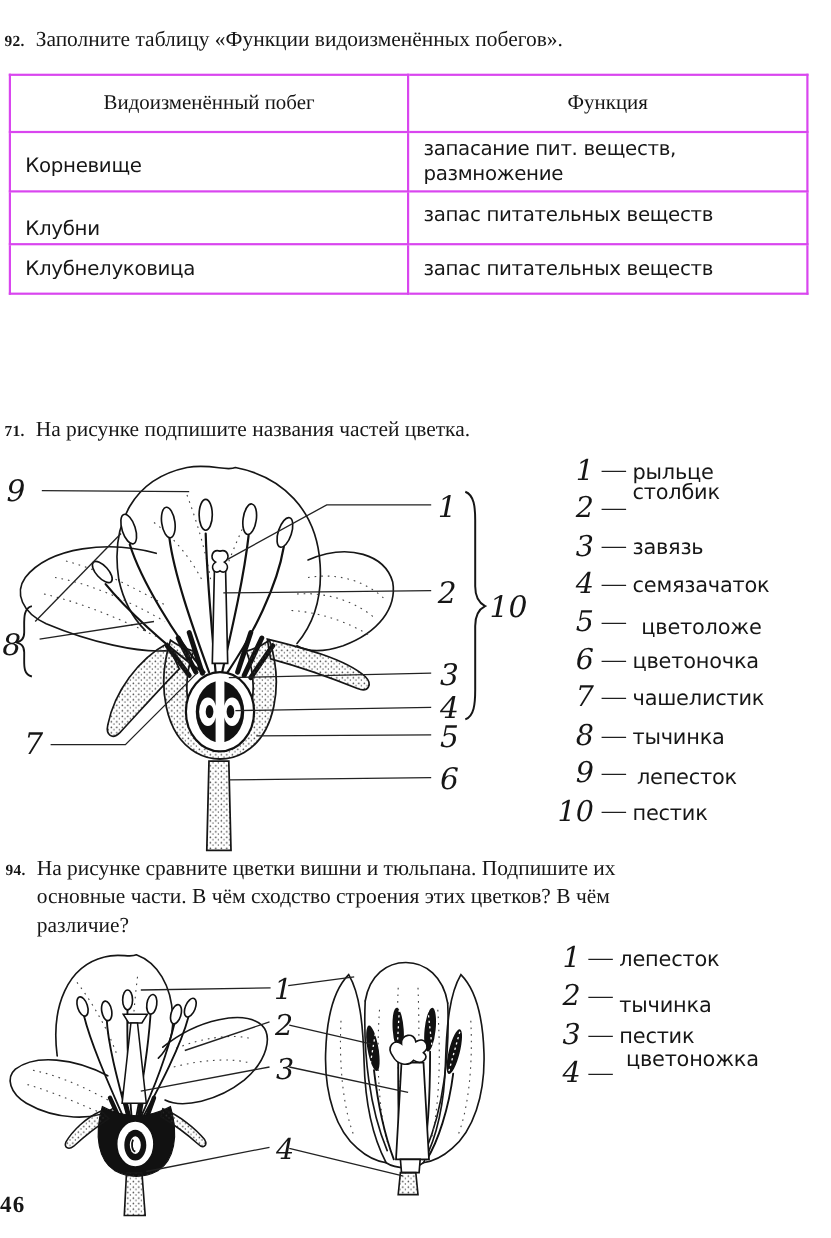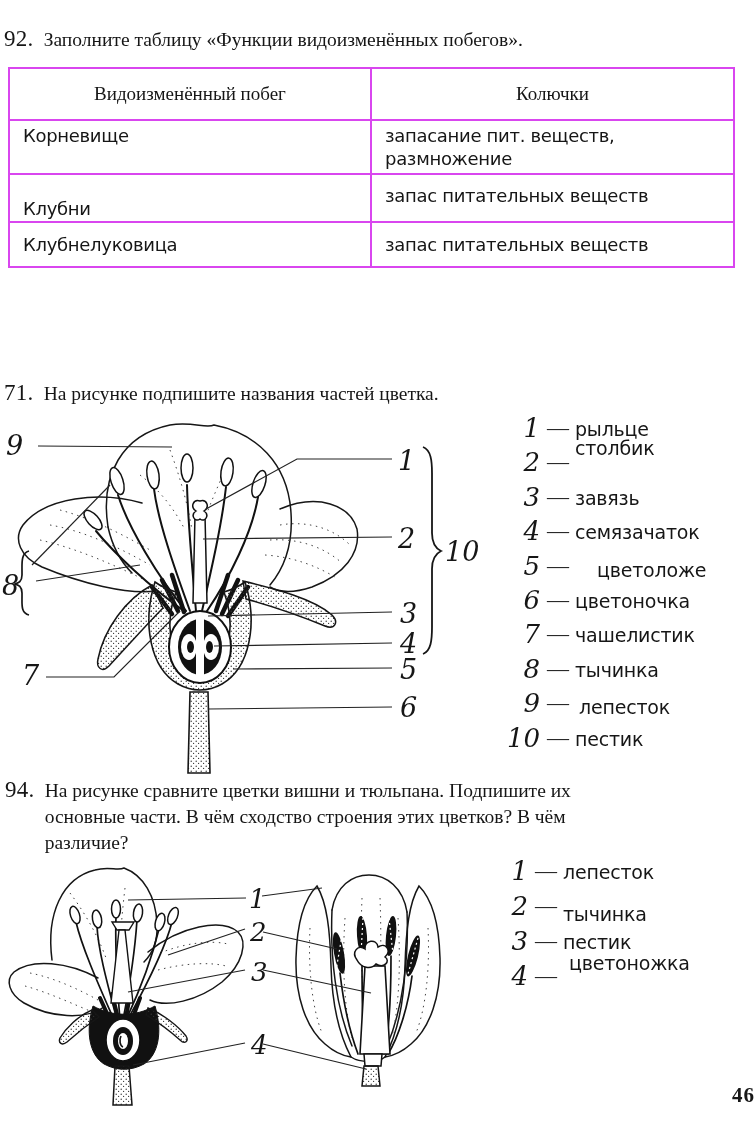--- a/index.html
+++ b/index.html
@@ -1,21 +1,21 @@
 <!DOCTYPE html>
 <html><head>
 <meta charset="utf-8">
 <style>
   html,body{margin:0;padding:0}
   body{width:755px;height:1125px;position:relative;background:#fff;
        font-family:"Liberation Serif",serif;color:#161616;overflow:hidden}
 
   
   .ex-head{position:absolute;display:flex;align-items:baseline}
-  .ex-num{font-weight:normal;font-size:23px;letter-spacing:.3px;flex:0 0 auto}
+  .ex-num{font-weight:bold;font-size:14px;letter-spacing:.3px;flex:0 0 auto}
   .ex-title{font-size:19.5px;margin-left:10px}
   #h92{left:4px;top:26px}
   #h93{left:4px;top:380px}
   #h94{left:5px;top:777px}
   #h94 .ex-title div{line-height:26px}
 
   
   #t92{position:absolute;left:8px;top:67px;width:727px;border-collapse:collapse;table-layout:fixed}
   #t92 th,#t92 td{border:2px solid #d946ef;overflow:hidden}
   #t92 th{font-weight:normal;font-size:19px;text-align:center;height:46px;padding:2px}
@@ -30,62 +30,62 @@
   #ans94{left:500px;top:856px;width:255px}
   .ans-row{display:flex;align-items:baseline;height:34.4px}
   #ans94 .ans-row{height:35px}
   .ans-num{font-family:"DejaVu Serif",serif;font-style:italic;font-size:26px;
            width:36px;text-align:right;flex:0 0 auto}
   #ans94 .ans-num{width:28px}
   .ans-dash{font-size:22px;margin:0 6px 0 7px;position:relative;top:-2px;flex:0 0 auto}
   .ans-text{font-family:"DejaVu Sans",sans-serif;font-size:19px;letter-spacing:-.2px;
             position:relative;top:-1px}
   #ans93 .ans-row:nth-child(2) .ans-text{top:-16px}
-  #ans93 .ans-row:nth-child(5) .ans-text{left:22px;top:2px}
+  #ans93 .ans-row:nth-child(5) .ans-text{left:8px;top:2px}
   #ans93 .ans-row:nth-child(9) .ans-text{left:4px;top:2px}
   #ans94 .ans-row:nth-child(2) .ans-text{top:6px}
   #ans94 .ans-row:nth-child(4) .ans-text{top:-15px;left:6px}
 
   
   #fig93{position:absolute;left:0;top:415px}
   #fig94{position:absolute;left:0;top:858px}
   .outline{stroke:#161616;stroke-width:1.5;fill:none;stroke-linecap:round}
   .thin{stroke:#161616;stroke-width:1.2;fill:none}
   .ln{stroke:#222;stroke-width:1.2;fill:none}
   .dots{stroke:#444;stroke-width:1;fill:none;stroke-dasharray:1.5 4.5}
   .fil{stroke:#111;stroke-width:2;fill:none;stroke-linecap:round}
   .fil2{stroke:#111;stroke-width:1.7;fill:none;stroke-linecap:round}
   .wedge{stroke:#111;stroke-width:4.5;fill:none;stroke-linecap:round}
   .anther{fill:#fff;stroke:#111;stroke-width:1.5}
   .fignum{font-family:"DejaVu Serif",serif;font-style:italic;font-size:27px;fill:#161616}
   .fignum94{font-family:"DejaVu Serif",serif;font-style:italic;font-size:26px;fill:#161616}
 
-  #pageno{position:absolute;left:0;right:0;top:1083px;text-align:right;
+  #pageno{position:absolute;left:0;right:0;top:1083px;text-align:left;
           font-size:21px;font-weight:bold;letter-spacing:1px}
 </style>
 </head>
 <body>
 
 <div class="ex-head" id="h92">
   <span class="ex-num">92.</span>
   <span class="ex-title">Заполните таблицу «Функции видоизменённых побегов».</span>
 </div>
 
 <table id="t92">
   <colgroup>
       <col style="width:362px">
       <col>
     </colgroup>
   <tbody>
       <tr style="height:50px">
     <th>Видоизменённый побег</th>
-    <th>Колючки</th>
+    <th>Функция</th>
   </tr>
   <tr style="height:48px">
-    <td class="vt" style="padding-top:4px">Корневище</td>
+    <td class="vt" style="padding-top:19px">Корневище</td>
     <td class="vt pre">запасание пит. веществ,
 размножение</td>
   </tr>
   <tr style="height:48px">
     <td class="vb" style="padding-bottom:2px">Клубни</td>
     <td class="vt" style="padding-top:10px">запас питательных веществ</td>
   </tr>
   <tr style="height:45px">
     <td class="vm">Клубнелуковица</td>
     <td class="vm">запас питательных веществ</td>

